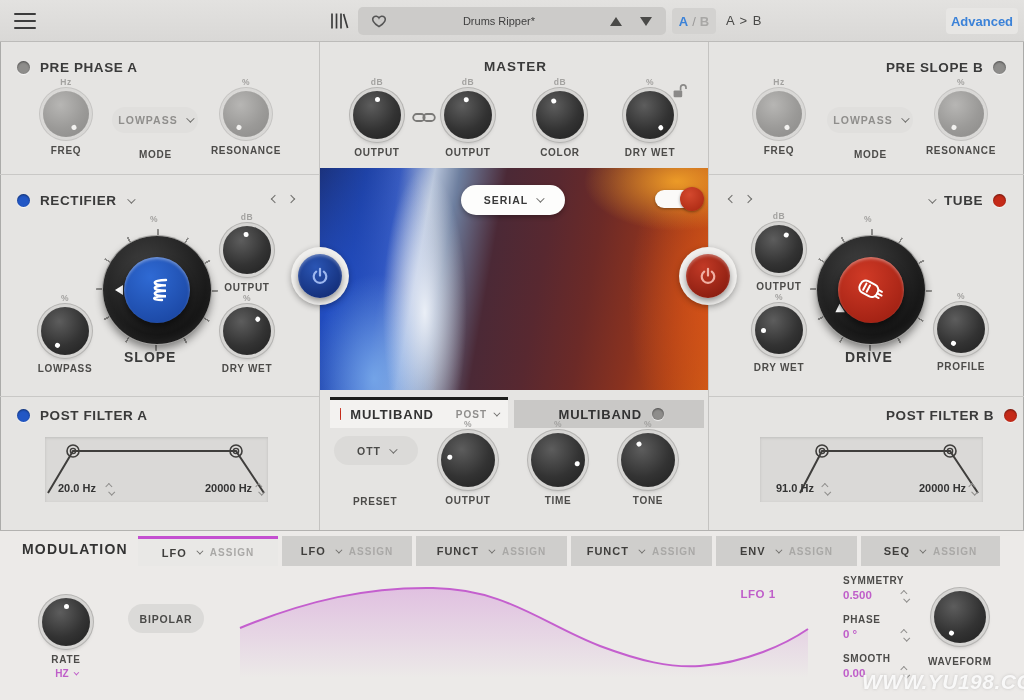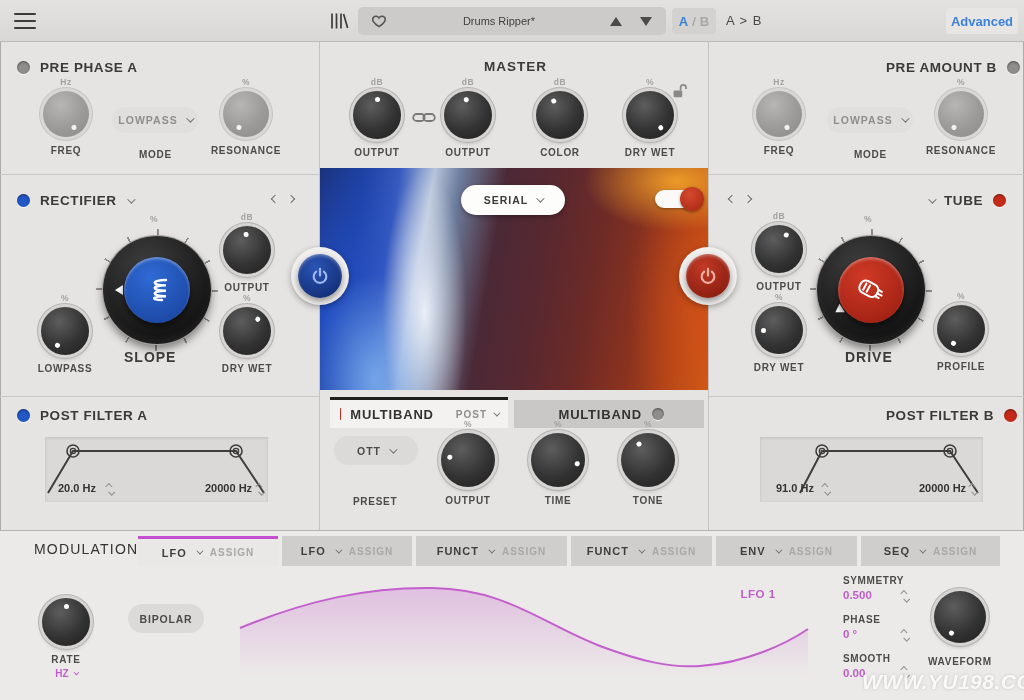--- a/index.html
+++ b/index.html
@@ -103,21 +103,21 @@
   .pwr-notch{position:absolute;width:58px;height:58px;border-radius:50%;background:#f0efed;box-shadow:0 2px 6px rgba(0,0,0,.3);z-index:6}
   .pwr{position:absolute;width:44px;height:44px;border-radius:50%;display:flex;align-items:center;justify-content:center;cursor:pointer;z-index:7;
     box-shadow:inset 0 2px 3px rgba(255,255,255,.3),0 3px 6px rgba(0,0,0,.4)}
   .pwr.blue{background:radial-gradient(circle at 40% 30%,#2a55b4,#142f7a 78%)}
   .pwr.red{background:radial-gradient(circle at 40% 30%,#c23a26,#8c1e11 78%)}
   #toggle{left:655px;top:190px;width:46px;height:18px;border-radius:9px;background:#fbfaf8;box-shadow:0 1px 3px rgba(0,0,0,.35);cursor:pointer;z-index:6}
   #toggle .tknob{position:absolute;right:-3px;top:-3px;width:24px;height:24px;border-radius:50%;
     background:radial-gradient(circle at 40% 32%,#d4492e,#b02d16 78%);box-shadow:0 1px 3px rgba(0,0,0,.4)}
   
   #modpanel{left:0;top:530px;width:1024px;height:170px;background:#eceae8;border-top:1px solid #b3b2b0}
-  #mod-title{left:34px;top:541px;font-size:14px;font-weight:normal;letter-spacing:1.2px;color:#333}
+  #mod-title{left:22px;top:541px;font-size:14px;font-weight:bold;letter-spacing:1.2px;color:#333}
   .mtab{position:absolute;top:536px;height:30px;background:#cfcecc;display:flex;align-items:center;justify-content:center;gap:9px;cursor:pointer}
   .mtab .lbl{font-size:11px;font-weight:bold;letter-spacing:1px;color:#3f3e3c}
   .mtab .asn{font-size:10px;font-weight:bold;letter-spacing:1px;color:#a9a8a6}
   .mtab.active{background:#e9e8e6;border-top:3px solid #c44fd0}
   .mlab{position:absolute;font-size:10px;font-weight:bold;letter-spacing:.6px;color:#4c4b49}
   .mval{position:absolute;font-size:11.5px;font-weight:bold;color:#bf5ec9}
   #lfo-name{left:718px;top:588px;width:80px;text-align:center;font-size:11.5px;font-weight:bold;color:#bf5ec9;letter-spacing:.5px}
   #watermark{left:862px;top:670px;font-size:21px;font-style:italic;font-weight:bold;color:rgba(255,255,255,.85);
     text-shadow:0 0 3px rgba(120,120,120,.35);letter-spacing:.5px;z-index:40}
   svg{display:block}
@@ -356,21 +356,21 @@
 </div>
 <div class="kgroup" style="left:610px;top:419px">
   <div class="kunit">%</div>
   <div class="knob" style="--d:54px;--a:330deg">
       <div class="dot"></div>
     </div>
   <div class="klabel">TONE</div>
 </div>
 
 <div class="sec-head" style="left:886px;top:60px">
-  <span class="sec-title">PRE AMOUNT B</span>
+  <span class="sec-title">PRE SLOPE B</span>
   <span class="led gray"></span>
 </div>
 <div class="kgroup" style="left:741px;top:77px">
   <div class="kunit">Hz</div>
   <div class="knob disabled" style="--d:46px;--a:150deg">
       <div class="dot"></div>
     </div>
   <div class="klabel">FREQ</div>
 </div>
 <div class="pill light" style="left:827px;top:107px;width:86px;height:26px">

